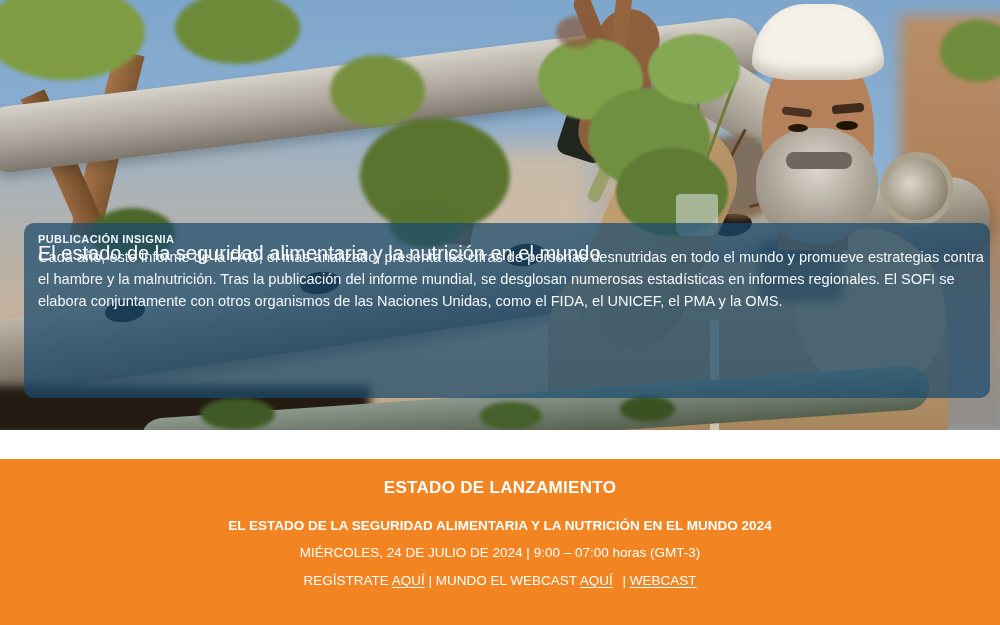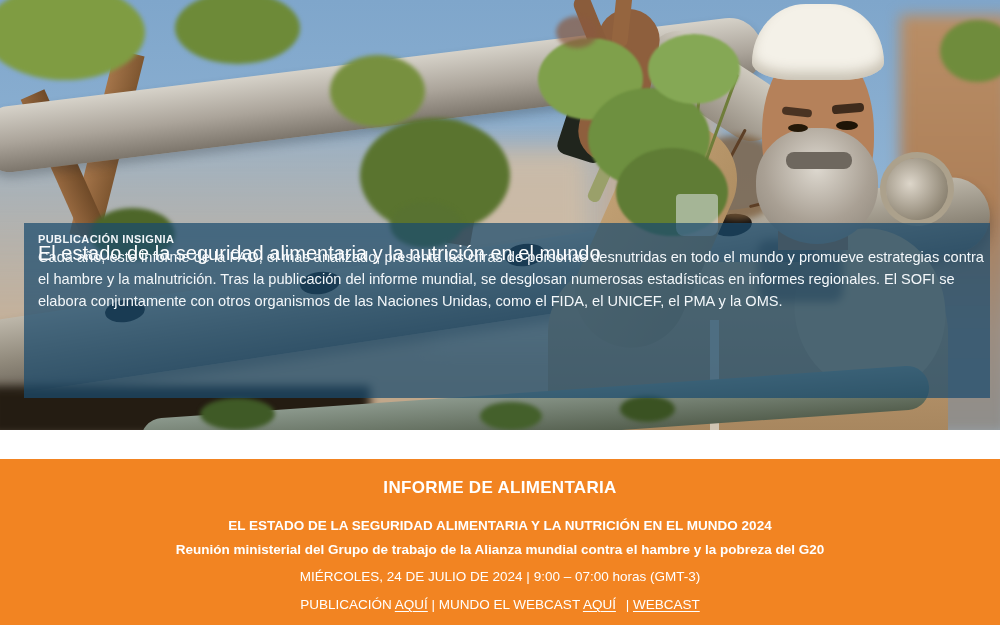--- a/index.html
+++ b/index.html
@@ -106,21 +106,21 @@
   
   .dark-band { left: -10px; top: 386px; width: 380px; height: 50px; background: #241c12; filter: blur(5px); }
   .pipe-low  { left: 140px; top: 392px; width: 790px; height: 44px; border-radius: 24px;
                background: linear-gradient(180deg, #8b988c, #55604f); transform: rotate(-4deg); }
   .g1 { left: 200px; top: 398px; width: 75px; height: 32px; background: #3f5a26; border-radius: 50%; filter: blur(2px); }
   .g2 { left: 480px; top: 402px; width: 62px; height: 28px; background: #44602b; border-radius: 50%; filter: blur(2px); }
   .g3 { left: 620px; top: 396px; width: 55px; height: 26px; background: #3a5222; border-radius: 50%; filter: blur(2px); }
 
   
   .overlay-card { position: absolute; left: 24px; top: 223px; width: 966px; height: 175px;
-                  background: rgba(27, 75, 110, 0.72); border-radius: 0;
+                  background: rgba(27, 75, 110, 0.72); border-radius: 10px;
                   padding: 10px 16px 28px 14px; color: #ffffff; z-index: 20; }
   .overlay-label { font-size: 11px; font-weight: 700; letter-spacing: .4px; color: #f2f6f9; }
   .overlay-title { font-size: 20px; font-weight: 400; margin-top: 9px; color: #ffffff; }
   .overlay-desc  { font-size: 14.6px; line-height: 22px; margin-top: 13px; color: #f3f7fa; }
 
   
   .gap { width: 1000px; height: 29px; background: #ffffff; }
 
   
   .banner { width: 1000px; height: 166px; background: #F28422; text-align: center;
@@ -209,26 +209,25 @@
     <div class="overlay-card">
       <div class="overlay-label">PUBLICACIÓN INSIGNIA</div>
       <div class="overlay-title">El estado de la seguridad alimentaria y la nutrición en el mundo</div>
       <div class="overlay-desc">Cada año, este informe de la FAO, el más analizado, presenta las cifras de personas desnutridas en todo el mundo y promueve estrategias contra el hambre y la malnutrición. Tras la publicación del informe mundial, se desglosan numerosas estadísticas en informes regionales. El SOFI se elabora conjuntamente con otros organismos de las Naciones Unidas, como el FIDA, el UNICEF, el PMA y la OMS.</div>
     </div>
   </div>
 
   <div class="gap"></div>
 
   <div class="banner">
-    <div class="banner-heading">INFORME DE ALIMENTARIA</div>
+    <div class="banner-heading">ESTADO DE LANZAMIENTO</div>
     <div class="banner-report">EL ESTADO DE LA SEGURIDAD ALIMENTARIA Y LA NUTRICIÓN EN EL MUNDO 2024</div>
-    <div class="banner-event">Reunión ministerial del Grupo de trabajo de la Alianza mundial contra el hambre y la pobreza del G20</div>
     <div class="banner-date">MIÉRCOLES, 24 DE JULIO DE 2024 | 9:00 – 07:00 horas (GMT-3)</div>
     <div class="banner-links">
-      <span>PUBLICACIÓN</span>
+      <span>REGÍSTRATE</span>
       <a>AQUÍ</a>
       <span>|</span>
       <span>MUNDO EL WEBCAST</span>
       <a>AQUÍ</a>
       <span class="sep2">|</span>
       <a>WEBCAST</a>
     </div>
   </div>
 
 </div>

